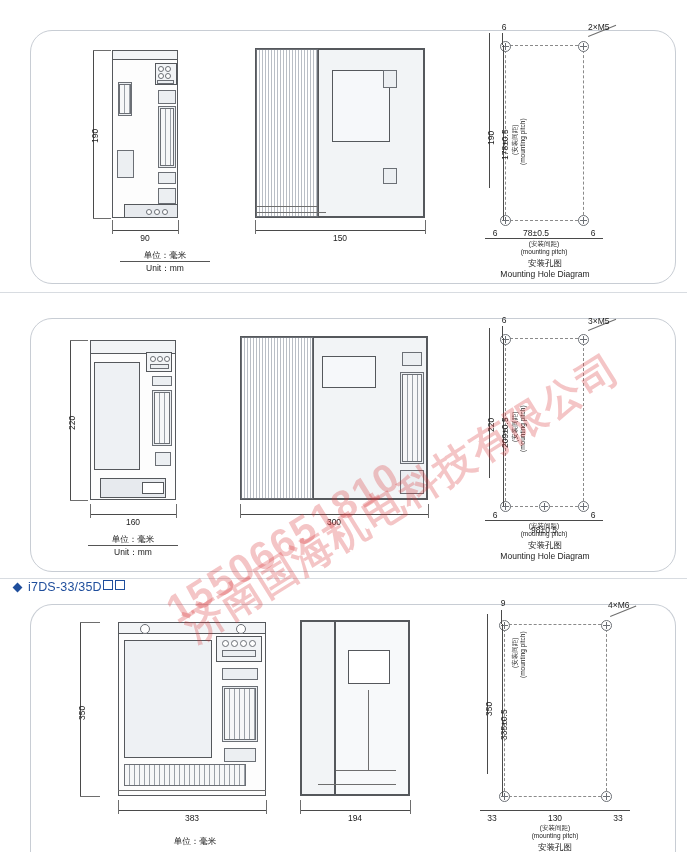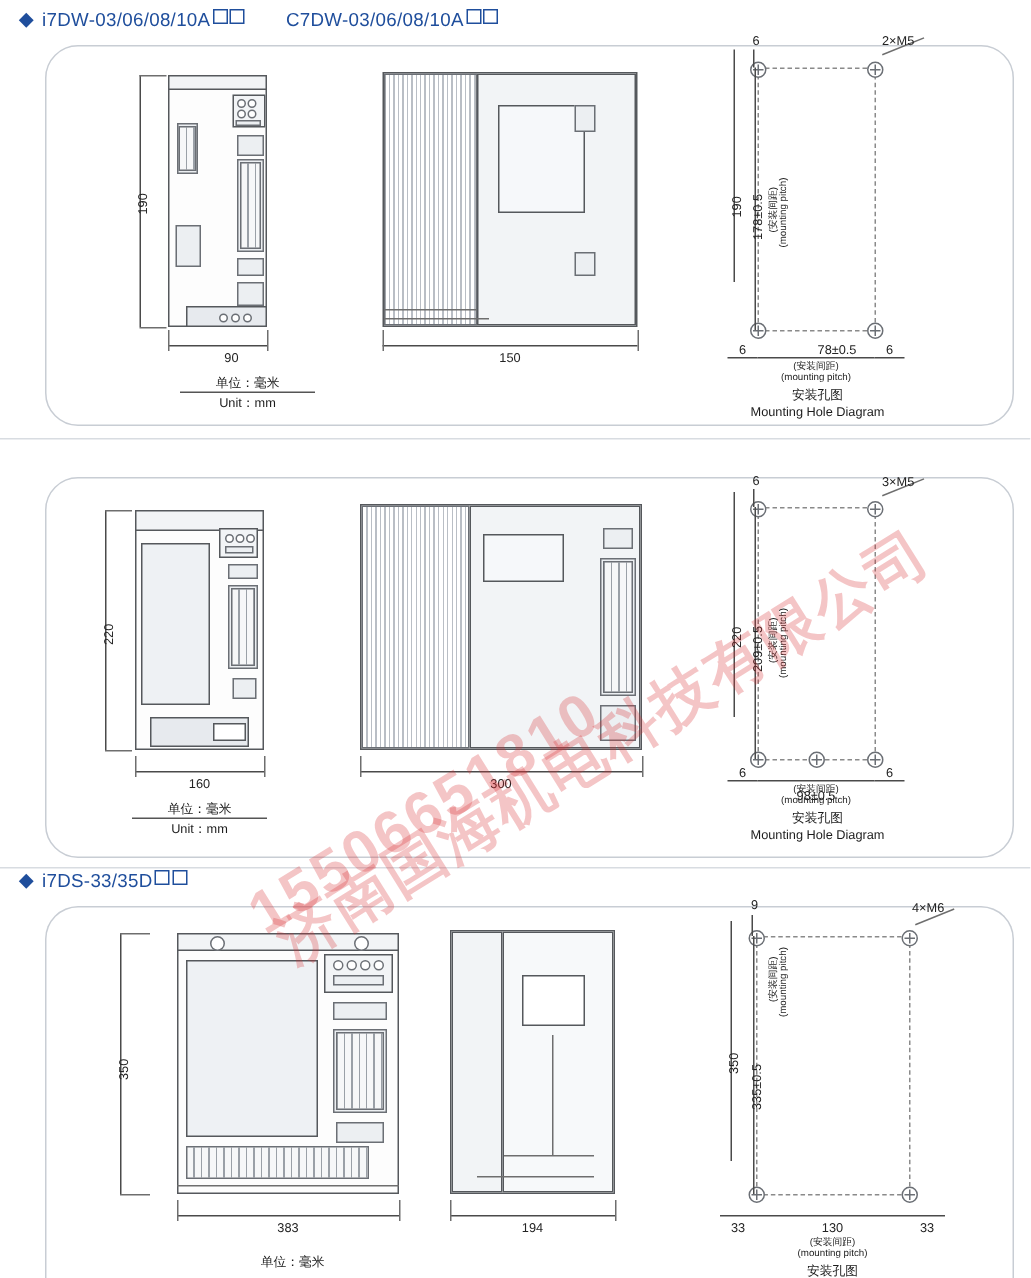--- a/index.html
+++ b/index.html
@@ -200,28 +200,20 @@
     font-size: 40px;
     transform: rotate(-32deg);
     letter-spacing: 2px;
   }
 </style>
 </head>
 <body>
 
 <div class="page">
 
-  <div class="sec-head" style="top:6px;">
-    <span class="diamond"></span>
-    <span class="sec-title">
-      <span>i7DW-03/06/08/10A</span><span class="sq"></span><span class="sq"></span>
-      <span class="sec-gap"></span>
-      <span>C7DW-03/06/08/10A</span><span class="sq"></span><span class="sq"></span>
-    </span>
-  </div>
 
   <div class="panel p1"></div>
 
   <div class="box" style="left:112px; top:50px; width:66px; height:168px;"></div>
   <div class="box fill-l" style="left:112px; top:50px; width:66px; height:10px;"></div>
 
   <div class="box fill-l" style="left:155px; top:63px; width:22px; height:22px;"></div>
   <div class="dot" style="left:158px; top:66px; width:4px; height:4px;"></div>
   <div class="dot" style="left:165px; top:66px; width:4px; height:4px;"></div>
   <div class="dot" style="left:158px; top:73px; width:4px; height:4px;"></div>
@@ -245,21 +237,21 @@
   <div class="dot" style="left:162px; top:209px; width:4px; height:4px;"></div>
 
   <div class="ln lnv" style="left:93px; top:50px; height:168px;"></div>
   <div class="ln lnh thin" style="left:93px; top:50px; width:18px;"></div>
   <div class="ln lnh thin" style="left:93px; top:218px; width:18px;"></div>
   <div class="dim-txt v" style="left:90px; top:143px;">190</div>
 
   <div class="ln lnh" style="left:112px; top:230px; width:66px;"></div>
   <div class="ln lnv thin" style="left:112px; top:220px; height:14px;"></div>
   <div class="ln lnv thin" style="left:178px; top:220px; height:14px;"></div>
-  <div class="dim-txt" style="left:131px; top:233px; width:28px;text-align:right;">90</div>
+  <div class="dim-txt" style="left:131px; top:233px; width:28px;">90</div>
 
   <div class="unitbox" style="left:120px; top:250px; width:90px;">
     <span>单位：毫米</span>
     <span class="u2">Unit：mm</span>
   </div>
 
   <div class="box" style="left:255px; top:48px; width:170px; height:170px;"></div>
   <div class="fins" style="left:256px; top:49px; width:62px; height:168px;"></div>
   <div class="box fill-l" style="left:318px; top:49px; width:106px; height:168px;"></div>
   <div class="box" style="left:332px; top:70px; width:58px; height:72px; background:#f6f8fa;"></div>
@@ -292,21 +284,21 @@
   <div class="dim-txt" style="left:497px; top:22px; width:14px;">6</div>
 
   <div class="ln lnv" style="left:503px; top:45px; height:175px;"></div>
   <div class="dim-txt v" style="left:500px; top:160px;">178±0.5</div>
   <div class="dim-txt v" style="left:511px; top:155px; font-size:6.5px;">(安装间距)</div>
   <div class="dim-txt v" style="left:519px; top:165px; font-size:6.5px;">(mounting pitch)</div>
 
   <div class="ln lnh" style="left:485px; top:238px; width:20px;"></div>
   <div class="dim-txt" style="left:488px; top:228px; width:14px;">6</div>
   <div class="ln lnh" style="left:505px; top:238px; width:78px;"></div>
-  <div class="dim-txt" style="left:538px; top:228px; width:40px;text-align:center;">78±0.5</div>
+  <div class="dim-txt" style="left:516px; top:228px; width:40px;text-align:center;">78±0.5</div>
   <div class="dim-txt" style="left:520px; top:240px; width:48px; font-size:6.5px;">(安装间距)</div>
   <div class="dim-txt" style="left:516px; top:248px; width:56px; font-size:6.5px;">(mounting pitch)</div>
   <div class="ln lnh" style="left:583px; top:238px; width:20px;"></div>
   <div class="dim-txt" style="left:586px; top:228px; width:14px;">6</div>
 
   <div class="cap" style="left:495px; top:258px; width:100px;">
     <span>安装孔图</span><br>
     <span>Mounting Hole Diagram</span>
   </div>
 

